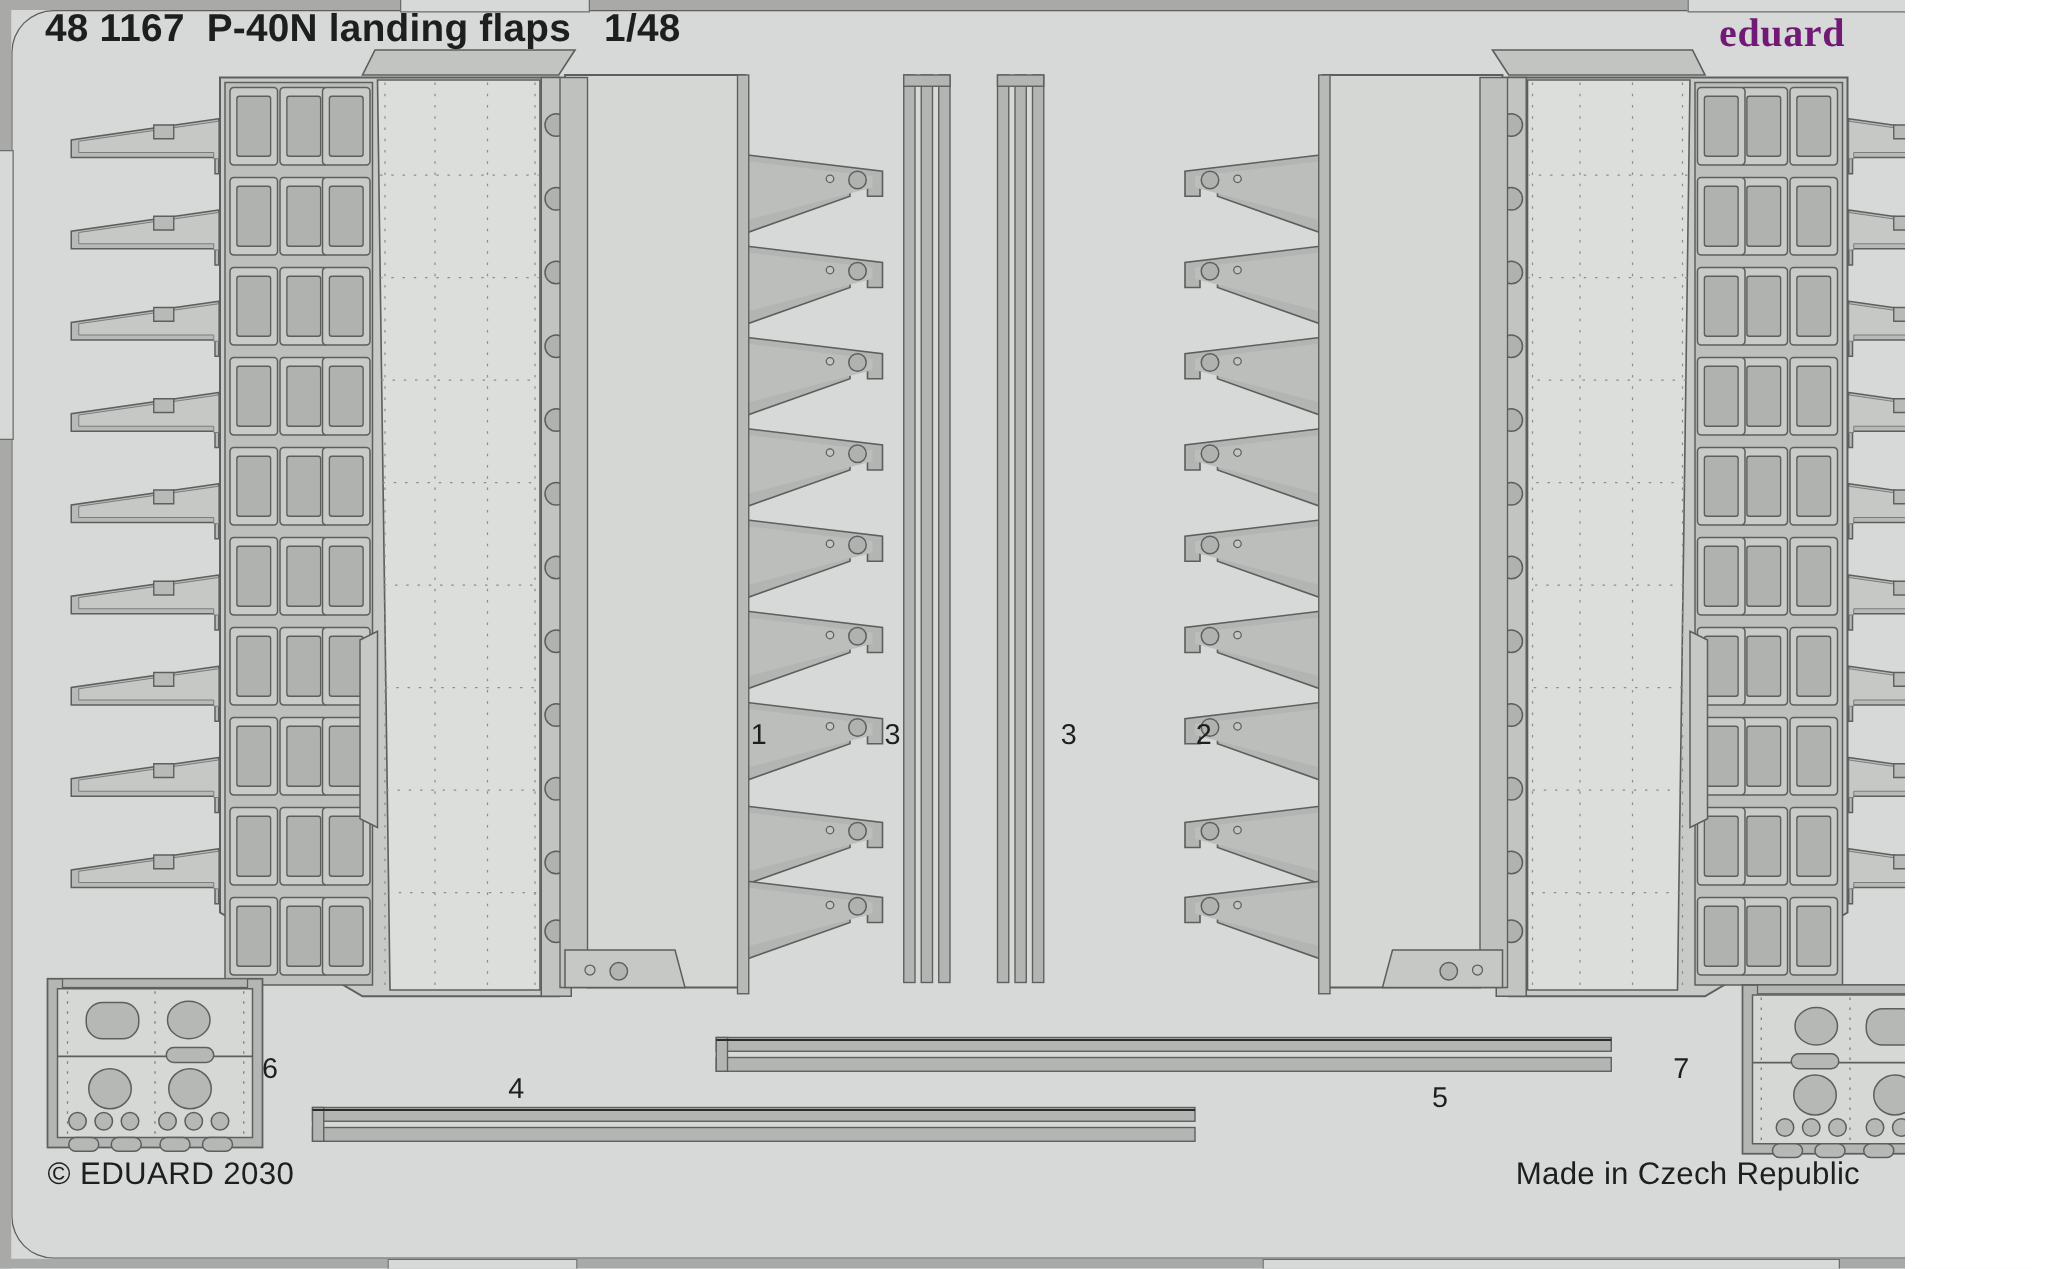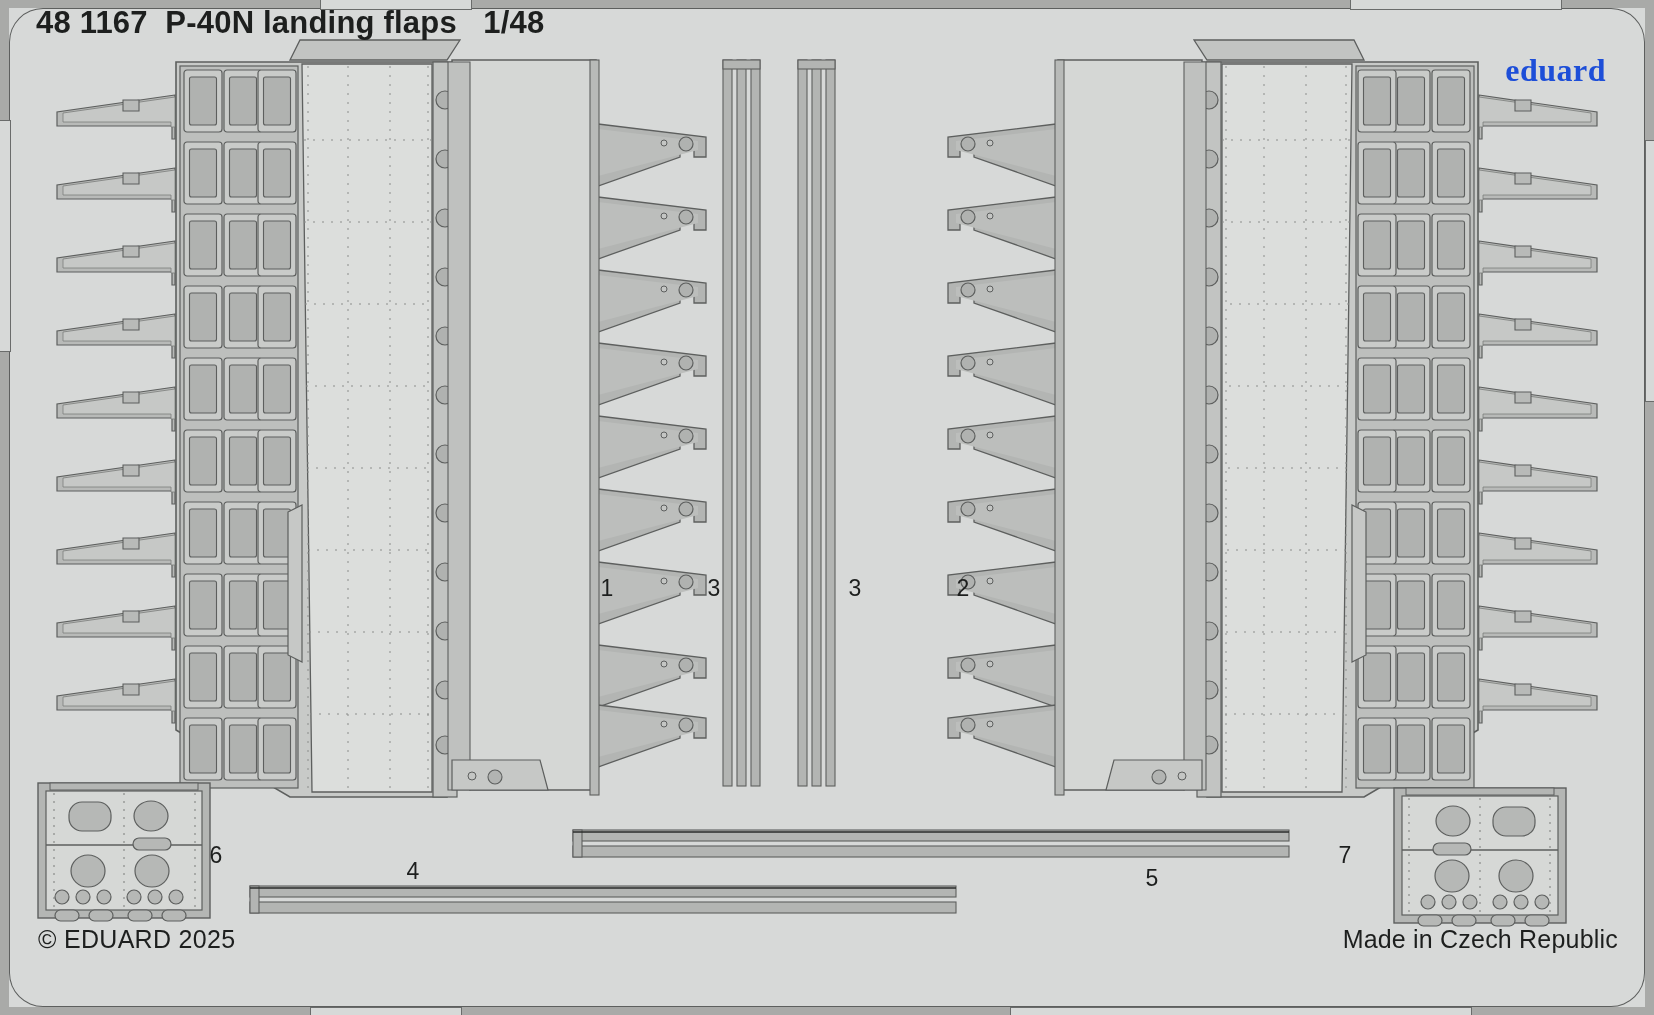--- a/index.html
+++ b/index.html
@@ -1,19 +1,19 @@
 <!DOCTYPE html>
 <html><head>
 <meta charset="utf-8">
 <style>
   html,body{margin:0;padding:0;background:#fff;}
   body{font-family:"Liberation Sans",sans-serif;}
   #sheet{
     position:relative;
-    width:1654px;height:1015px;
+    width:1524px;height:1015px;
     background:#d7d9d8;
     overflow:hidden;
   }
   
   .frame-edge{position:absolute;background:#a9aaa8;}
   .frame-top{left:0;top:0;width:1654px;height:8px;}
   .frame-bottom{left:0;top:1007px;width:1654px;height:8px;}
   .frame-left{left:0;top:0;width:9px;height:1015px;}
   .frame-right{left:1645px;top:0;width:9px;height:1015px;}
   .frame-inner{
@@ -33,23 +33,22 @@
 
   
   #title{
     position:absolute;left:36px;top:5px;
     font-size:31px;font-weight:bold;color:#1d1f1e;
     letter-spacing:.2px;white-space:pre;
   }
   #brand{
     position:absolute;right:48px;top:8px;
     font-family:"Liberation Serif",serif;
-    font-size:32px;font-weight:bold;color:#1d4ed8;
+    font-size:32px;font-weight:bold;color:#701a75;
     letter-spacing:.5px;
-    margin-top:44px;
   }
   #copyright{
     position:absolute;left:38px;top:925px;
     font-size:25px;color:#1d1f1e;letter-spacing:.3px;white-space:pre;
   }
   #madein{
     position:absolute;right:36px;top:925px;
     font-size:25px;color:#1d1f1e;letter-spacing:.2px;margin-left:27px;
   }
   .pnum{
@@ -594,21 +593,21 @@
     </g>
 
     <g stroke="#2a2c2b" stroke-width="1.6" fill="none">
       <line x1="250" y1="888" x2="956" y2="888"></line>
       <line x1="573" y1="832" x2="1289" y2="832"></line>
     </g>
   </svg>
 
   <div id="title">48 1167  P-40N landing flaps   1/48</div>
   <div id="brand">eduard</div>
-  <div id="copyright">© EDUARD 2025</div>
+  <div id="copyright">© EDUARD 2030</div>
   <div id="madein">Made in Czech Republic</div>
 
   <div id="part-number-layer">
       <div class="pnum" style="left: 607px; top: 588px;">1</div>
       <div class="pnum" style="left: 714px; top: 588px;">3</div>
       <div class="pnum" style="left: 855px; top: 588px;">3</div>
       <div class="pnum" style="left: 963px; top: 588px;">2</div>
       <div class="pnum" style="left: 413px; top: 871px;">4</div>
       <div class="pnum" style="left: 1152px; top: 878px;">5</div>
       <div class="pnum" style="left: 216px; top: 855px;">6</div>

